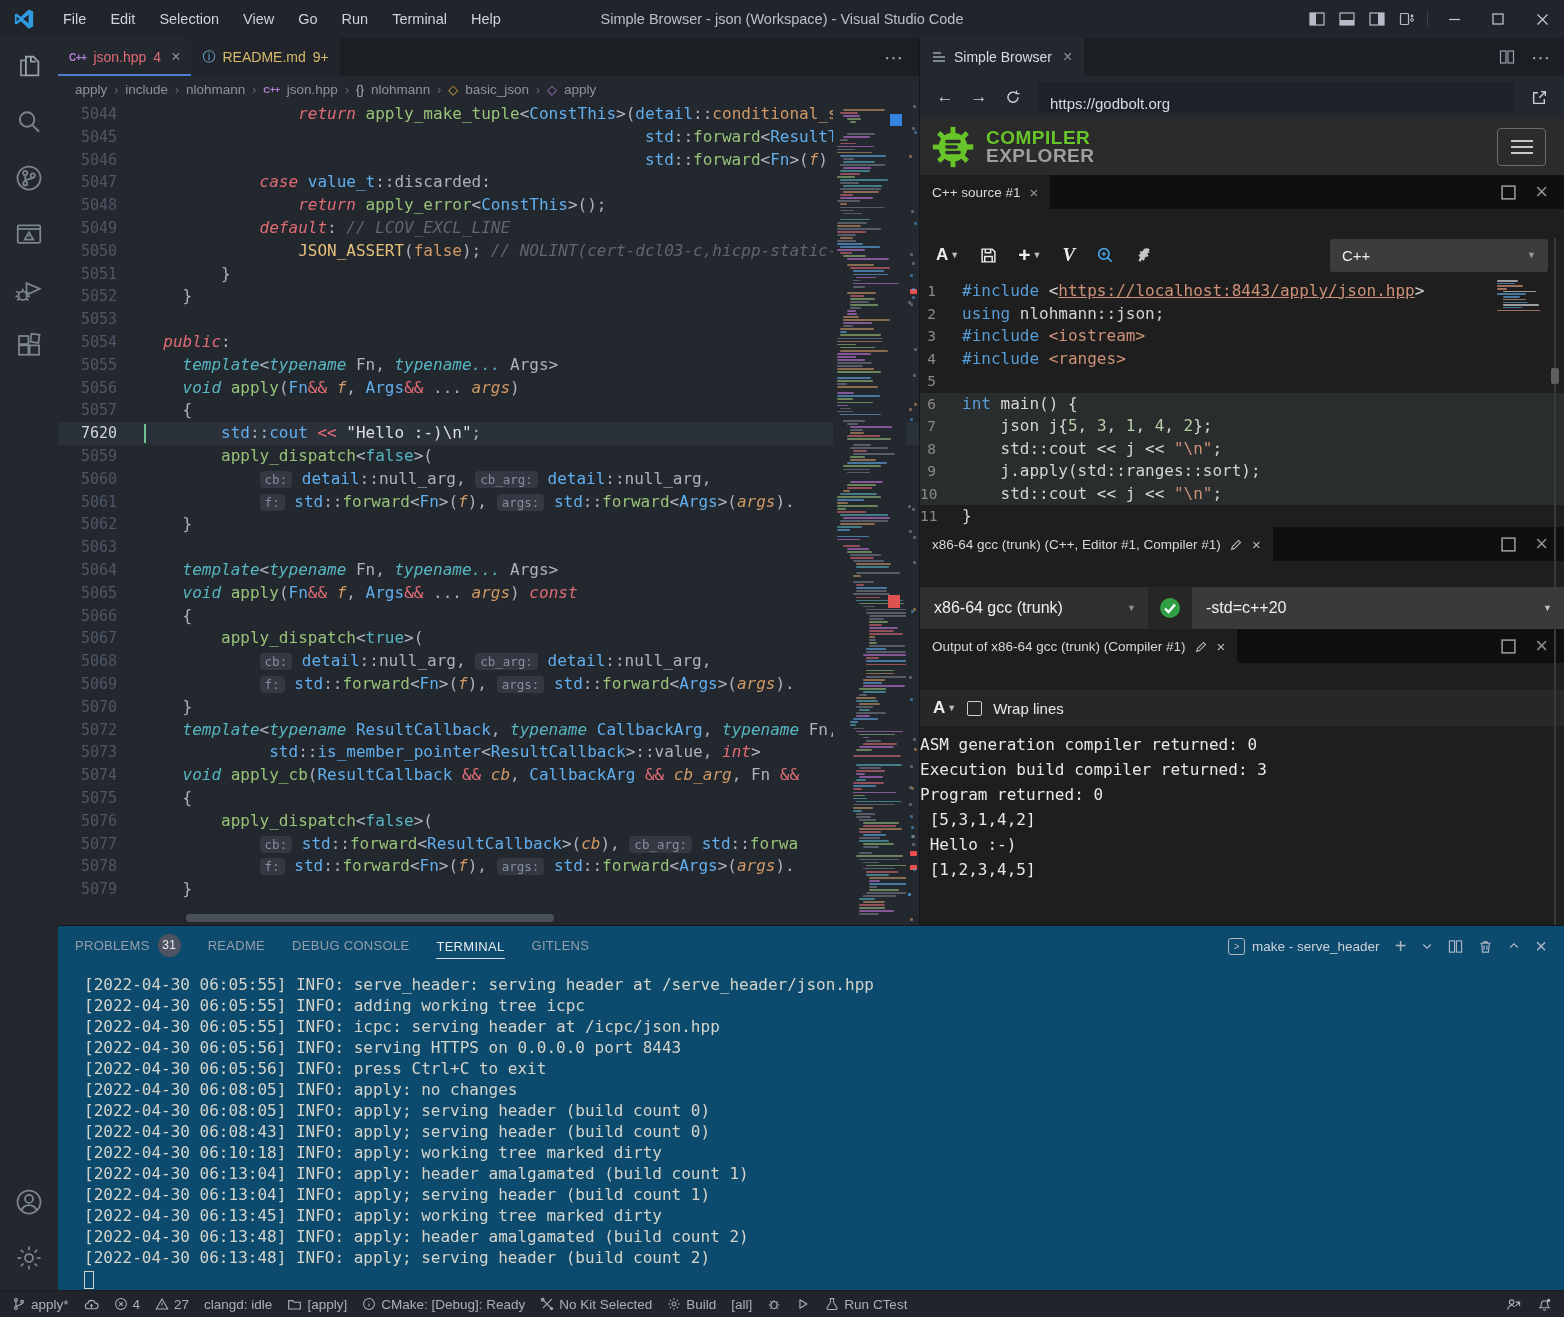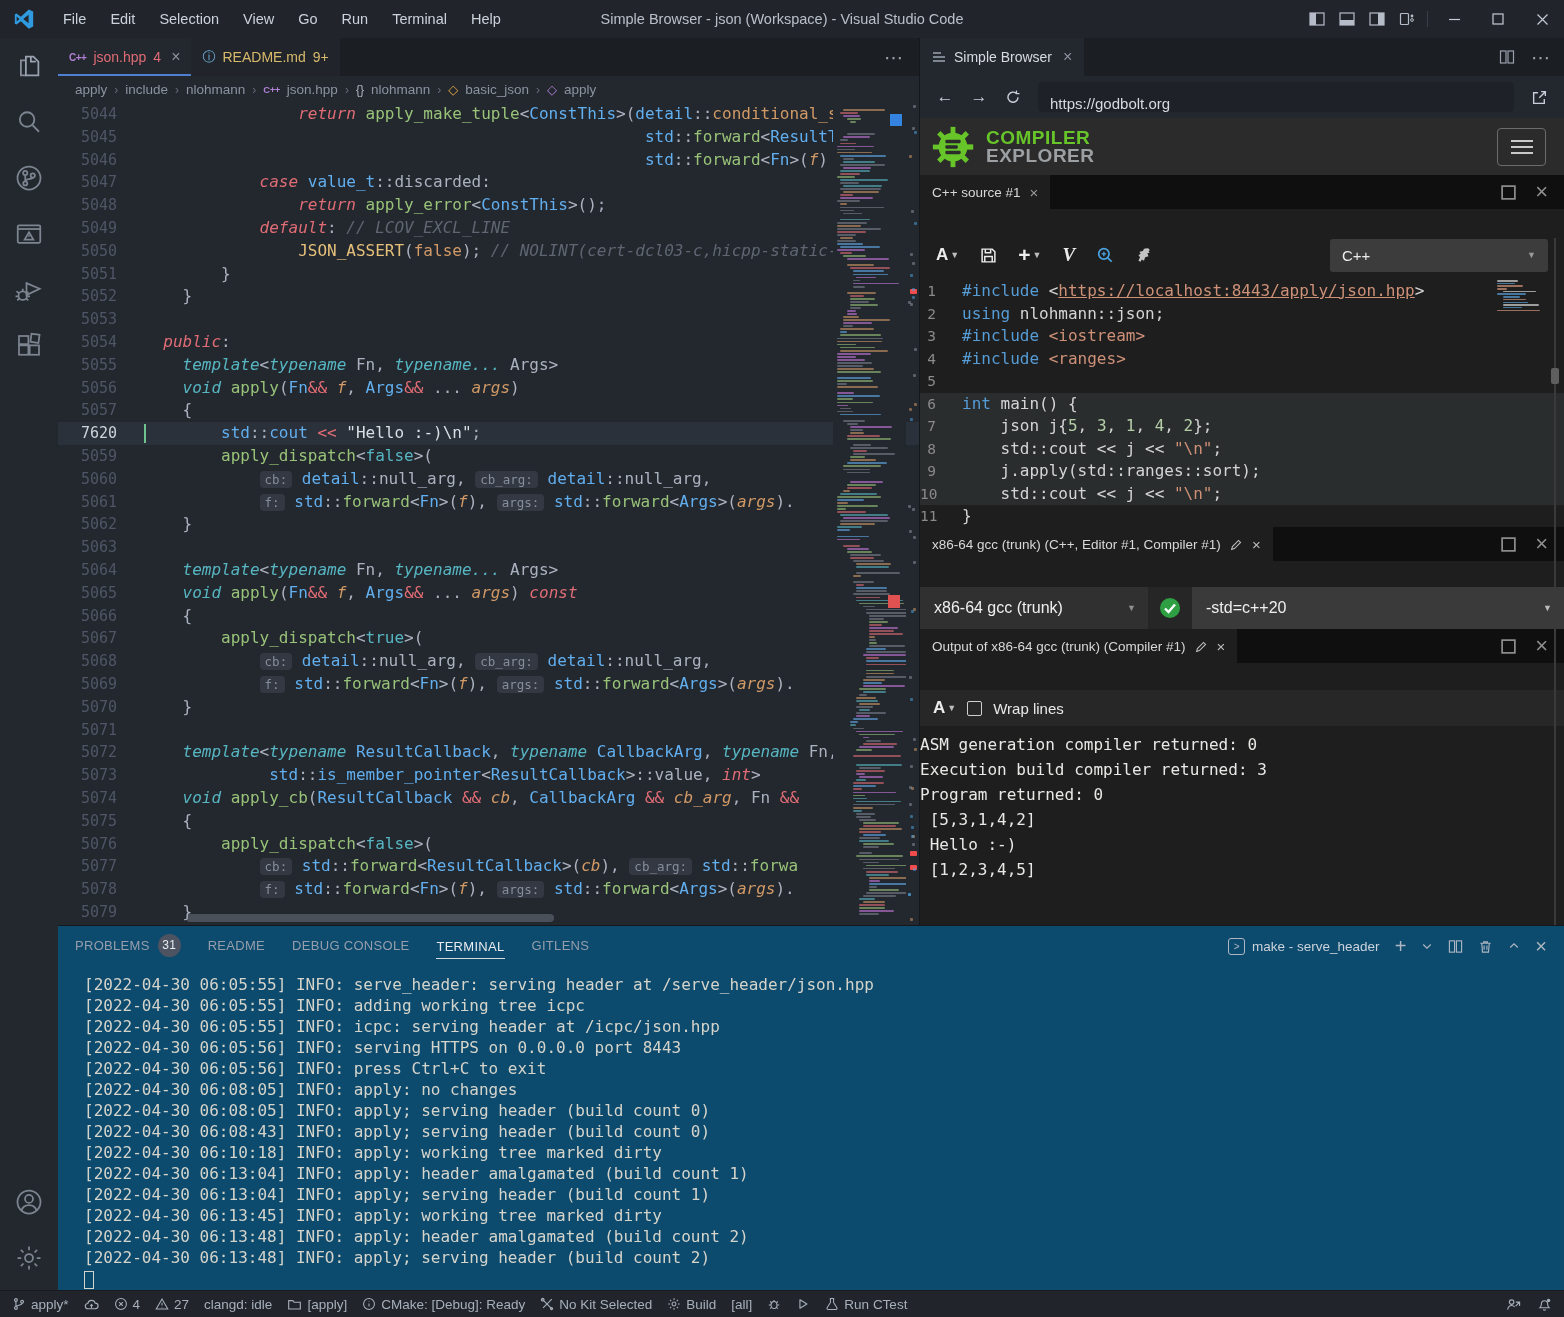--- a/index.html
+++ b/index.html
@@ -306,21 +306,20 @@
               <div class="crow"><span class="ln">5061</span><span class="ctext">            <span class="chip">f:</span><span class="d"> </span><span class="tp">std</span><span class="d">::</span><span class="fn">forward</span><span class="d">&lt;</span><span class="tp">Fn</span><span class="d">&gt;(</span><span class="pr">f</span><span class="d">), </span><span class="chip">args:</span><span class="d"> </span><span class="tp">std</span><span class="d">::</span><span class="fn">forward</span><span class="d">&lt;</span><span class="tp">Args</span><span class="d">&gt;(</span><span class="pr">args</span><span class="d">).</span></span></div>
               <div class="crow"><span class="ln">5062</span><span class="ctext">    <span class="d">}</span></span></div>
               <div class="crow"><span class="ln">5063</span><span class="ctext"></span></div>
               <div class="crow"><span class="ln">5064</span><span class="ctext">    <span class="cy">template</span><span class="d">&lt;</span><span class="cy">typename</span><span class="d"> Fn, </span><span class="cy">typename</span><span class="cy">...</span><span class="d"> Args&gt;</span></span></div>
               <div class="crow"><span class="ln">5065</span><span class="ctext">    <span class="cy">void</span><span class="d"> </span><span class="fn">apply</span><span class="d">(</span><span class="tp">Fn</span><span class="op">&amp;&amp;</span><span class="d"> </span><span class="pr">f</span><span class="d">, </span><span class="tp">Args</span><span class="op">&amp;&amp;</span><span class="d"> ... </span><span class="pr">args</span><span class="d">) </span><span class="kw">const</span></span></div>
               <div class="crow"><span class="ln">5066</span><span class="ctext">    <span class="d">{</span></span></div>
               <div class="crow"><span class="ln">5067</span><span class="ctext">        <span class="fn">apply_dispatch</span><span class="d">&lt;</span><span class="cv">true</span><span class="d">&gt;(</span></span></div>
               <div class="crow"><span class="ln">5068</span><span class="ctext">            <span class="chip">cb:</span><span class="d"> </span><span class="tp">detail</span><span class="d">::</span><span class="d">null_arg</span><span class="d">, </span><span class="chip">cb_arg:</span><span class="d"> </span><span class="tp">detail</span><span class="d">::</span><span class="d">null_arg</span><span class="d">,</span></span></div>
               <div class="crow"><span class="ln">5069</span><span class="ctext">            <span class="chip">f:</span><span class="d"> </span><span class="tp">std</span><span class="d">::</span><span class="fn">forward</span><span class="d">&lt;</span><span class="tp">Fn</span><span class="d">&gt;(</span><span class="pr">f</span><span class="d">), </span><span class="chip">args:</span><span class="d"> </span><span class="tp">std</span><span class="d">::</span><span class="fn">forward</span><span class="d">&lt;</span><span class="tp">Args</span><span class="d">&gt;(</span><span class="pr">args</span><span class="d">).</span></span></div>
               <div class="crow"><span class="ln">5070</span><span class="ctext">    <span class="d">}</span></span></div>
-              <div class="crow"><span class="ln">5071</span><span class="ctext"></span></div>
               <div class="crow"><span class="ln">5072</span><span class="ctext">    <span class="cy">template</span><span class="d">&lt;</span><span class="cy">typename</span><span class="d"> </span><span class="tp">ResultCallback</span><span class="d">, </span><span class="cy">typename</span><span class="d"> </span><span class="tp">CallbackArg</span><span class="d">, </span><span class="cy">typename</span><span class="d"> Fn,</span></span></div>
               <div class="crow"><span class="ln">5073</span><span class="ctext">             <span class="tp">std</span><span class="d">::</span><span class="tp">is_member_pointer</span><span class="d">&lt;</span><span class="tp">ResultCallback</span><span class="d">&gt;::value, </span><span class="kw">int</span><span class="d">&gt;</span></span></div>
               <div class="crow"><span class="ln">5074</span><span class="ctext">    <span class="cy">void</span><span class="d"> </span><span class="fn">apply_cb</span><span class="d">(</span><span class="tp">ResultCallback</span><span class="d"> </span><span class="op">&amp;&amp;</span><span class="d"> </span><span class="pr">cb</span><span class="d">, </span><span class="tp">CallbackArg</span><span class="d"> </span><span class="op">&amp;&amp;</span><span class="d"> </span><span class="pr">cb_arg</span><span class="d">, Fn </span><span class="op">&amp;&amp;</span></span></div>
               <div class="crow"><span class="ln">5075</span><span class="ctext">    <span class="d">{</span></span></div>
               <div class="crow"><span class="ln">5076</span><span class="ctext">        <span class="fn">apply_dispatch</span><span class="d">&lt;</span><span class="cv">false</span><span class="d">&gt;(</span></span></div>
               <div class="crow"><span class="ln">5077</span><span class="ctext">            <span class="chip">cb:</span><span class="d"> </span><span class="tp">std</span><span class="d">::</span><span class="fn">forward</span><span class="d">&lt;</span><span class="tp">ResultCallback</span><span class="d">&gt;(</span><span class="pr">cb</span><span class="d">), </span><span class="chip">cb_arg:</span><span class="d"> </span><span class="tp">std</span><span class="d">::</span><span class="fn">forwa</span></span></div>
               <div class="crow"><span class="ln">5078</span><span class="ctext">            <span class="chip">f:</span><span class="d"> </span><span class="tp">std</span><span class="d">::</span><span class="fn">forward</span><span class="d">&lt;</span><span class="tp">Fn</span><span class="d">&gt;(</span><span class="pr">f</span><span class="d">), </span><span class="chip">args:</span><span class="d"> </span><span class="tp">std</span><span class="d">::</span><span class="fn">forward</span><span class="d">&lt;</span><span class="tp">Args</span><span class="d">&gt;(</span><span class="pr">args</span><span class="d">).</span></span></div>
               <div class="crow"><span class="ln">5079</span><span class="ctext">    <span class="d">}</span></span></div>
             </div>
           <div class="minimap" id="minimap">

